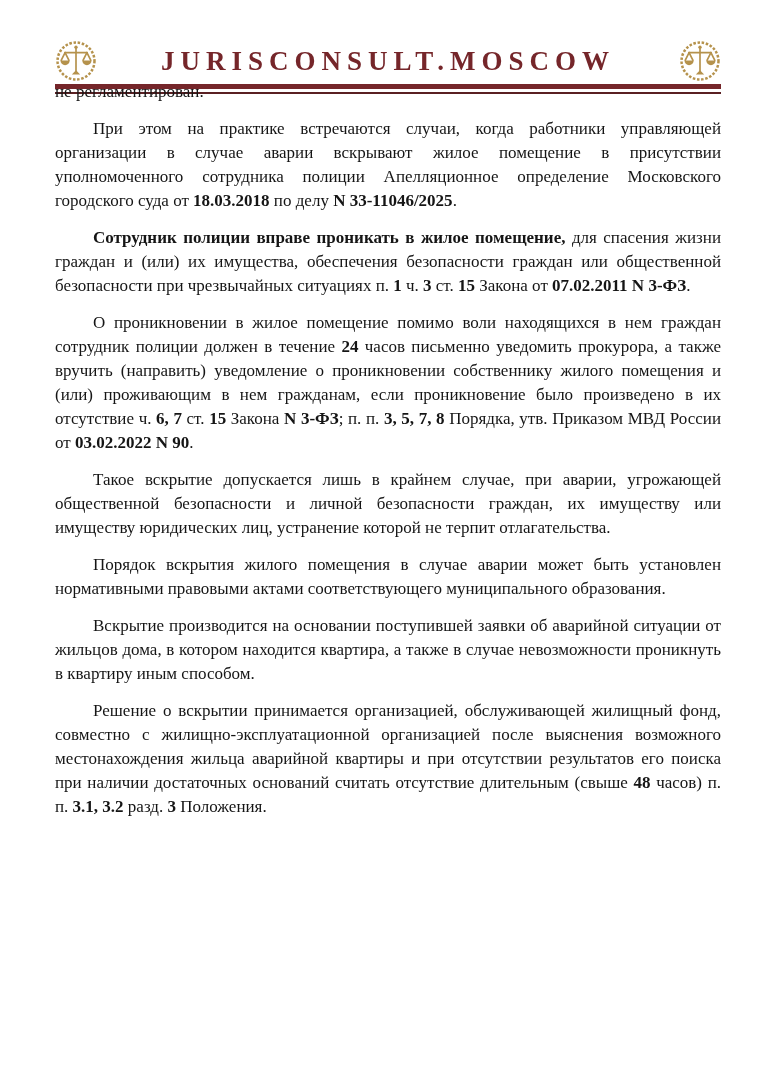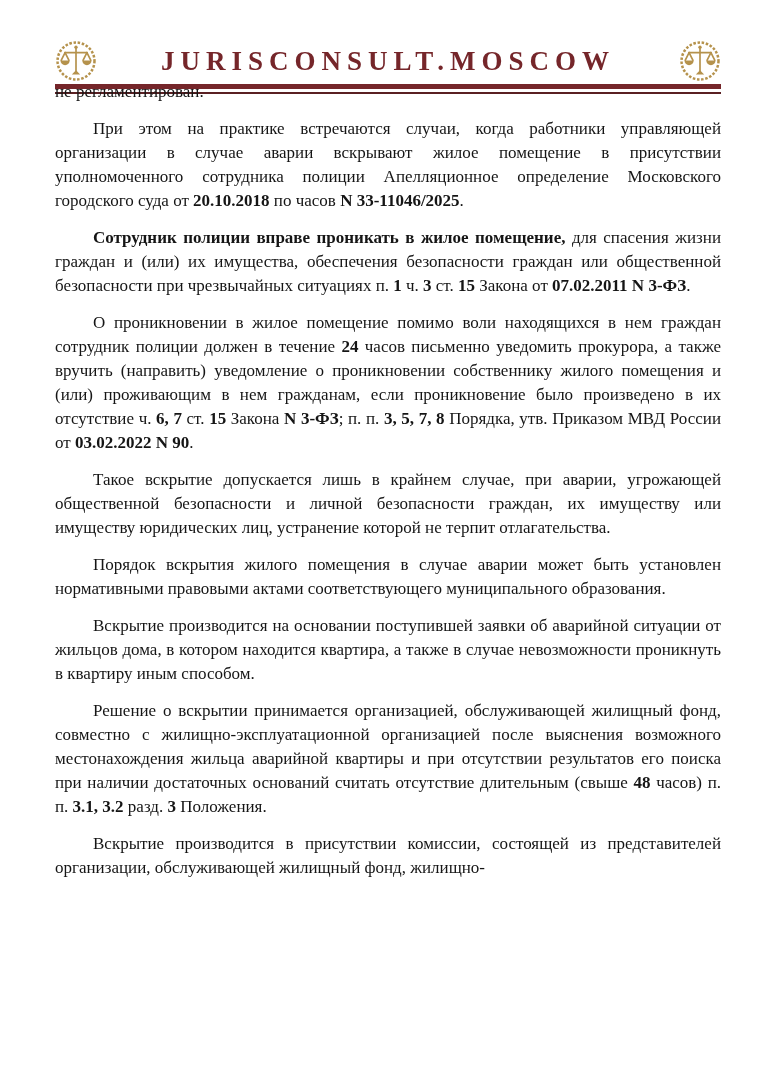--- a/index.html
+++ b/index.html
@@ -96,28 +96,27 @@
     </span>
   </header>
 
   <div class="hdr-rule">
     <div class="thick"></div>
     <div class="thin"></div>
   </div>
 
   <main class="doc">
       <p><span>не регламентирован.</span></p>
-      <p><span>При этом на практике встречаются случаи, когда работники управляющей организации в случае аварии вскрывают жилое помещение в присутствии уполномоченного сотрудника полиции Апелляционное определение Московского городского суда от </span><span class="b">20.10.2018</span><span> по часов </span><span class="b">N 33-11046/2025</span><span>.</span></p>
+      <p><span>При этом на практике встречаются случаи, когда работники управляющей организации в случае аварии вскрывают жилое помещение в присутствии уполномоченного сотрудника полиции Апелляционное определение Московского городского суда от </span><span class="b">18.03.2018</span><span> по делу </span><span class="b">N 33-11046/2025</span><span>.</span></p>
       <p><span class="b">Сотрудник полиции вправе проникать в жилое помещение,</span><span> для спасения жизни граждан и (или) их имущества, обеспечения безопасности граждан или общественной безопасности при чрезвычайных ситуациях п. </span><span class="b">1</span><span> ч. </span><span class="b">3</span><span> ст. </span><span class="b">15</span><span> Закона от </span><span class="b">07.02.2011 N 3-ФЗ</span><span>.</span></p>
       <p><span>О проникновении в жилое помещение помимо воли находящихся в нем граждан сотрудник полиции должен в течение </span><span class="b">24</span><span> часов письменно уведомить прокурора, а также вручить (направить) уведомление о проникновении собственнику жилого помещения и (или) проживающим в нем гражданам, если проникновение было произведено в их отсутствие ч. </span><span class="b">6, 7</span><span> ст. </span><span class="b">15</span><span> Закона </span><span class="b">N 3-ФЗ</span><span>; п. п. </span><span class="b">3, 5, 7, 8</span><span> Порядка, утв. Приказом МВД России от </span><span class="b">03.02.2022 N 90</span><span>.</span></p>
       <p><span>Такое вскрытие допускается лишь в крайнем случае, при аварии, угрожающей общественной безопасности и личной безопасности граждан, их имуществу или имуществу юридических лиц, устранение которой не терпит отлагательства.</span></p>
       <p><span>Порядок вскрытия жилого помещения в случае аварии может быть установлен нормативными правовыми актами соответствующего муниципального образования.</span></p>
       <p><span>Вскрытие производится на основании поступившей заявки об аварийной ситуации от жильцов дома, в котором находится квартира, а также в случае невозможности проникнуть в квартиру иным способом.</span></p>
       <p><span>Решение о вскрытии принимается организацией, обслуживающей жилищный фонд, совместно с жилищно-эксплуатационной организацией после выяснения возможного местонахождения жильца аварийной квартиры и при отсутствии результатов его поиска при наличии достаточных оснований считать отсутствие длительным (свыше </span><span class="b">48</span><span> часов) п. п. </span><span class="b">3.1, 3.2</span><span> разд. </span><span class="b">3</span><span> Положения.</span></p>
-      <p><span>Вскрытие производится в присутствии комиссии, состоящей из представителей организации, обслуживающей жилищный фонд, жилищно-</span></p>
     </main>
 
   <footer class="ftr">
     <span class="maroon">ПРАВОВАЯ ПОМОЩЬ</span>
     <span class="maroon">JURISCONSULT.MOSCOW</span>
     <span class="phone">+7 (965) 407-20-74</span>
   </footer>
 
 </div>
 

